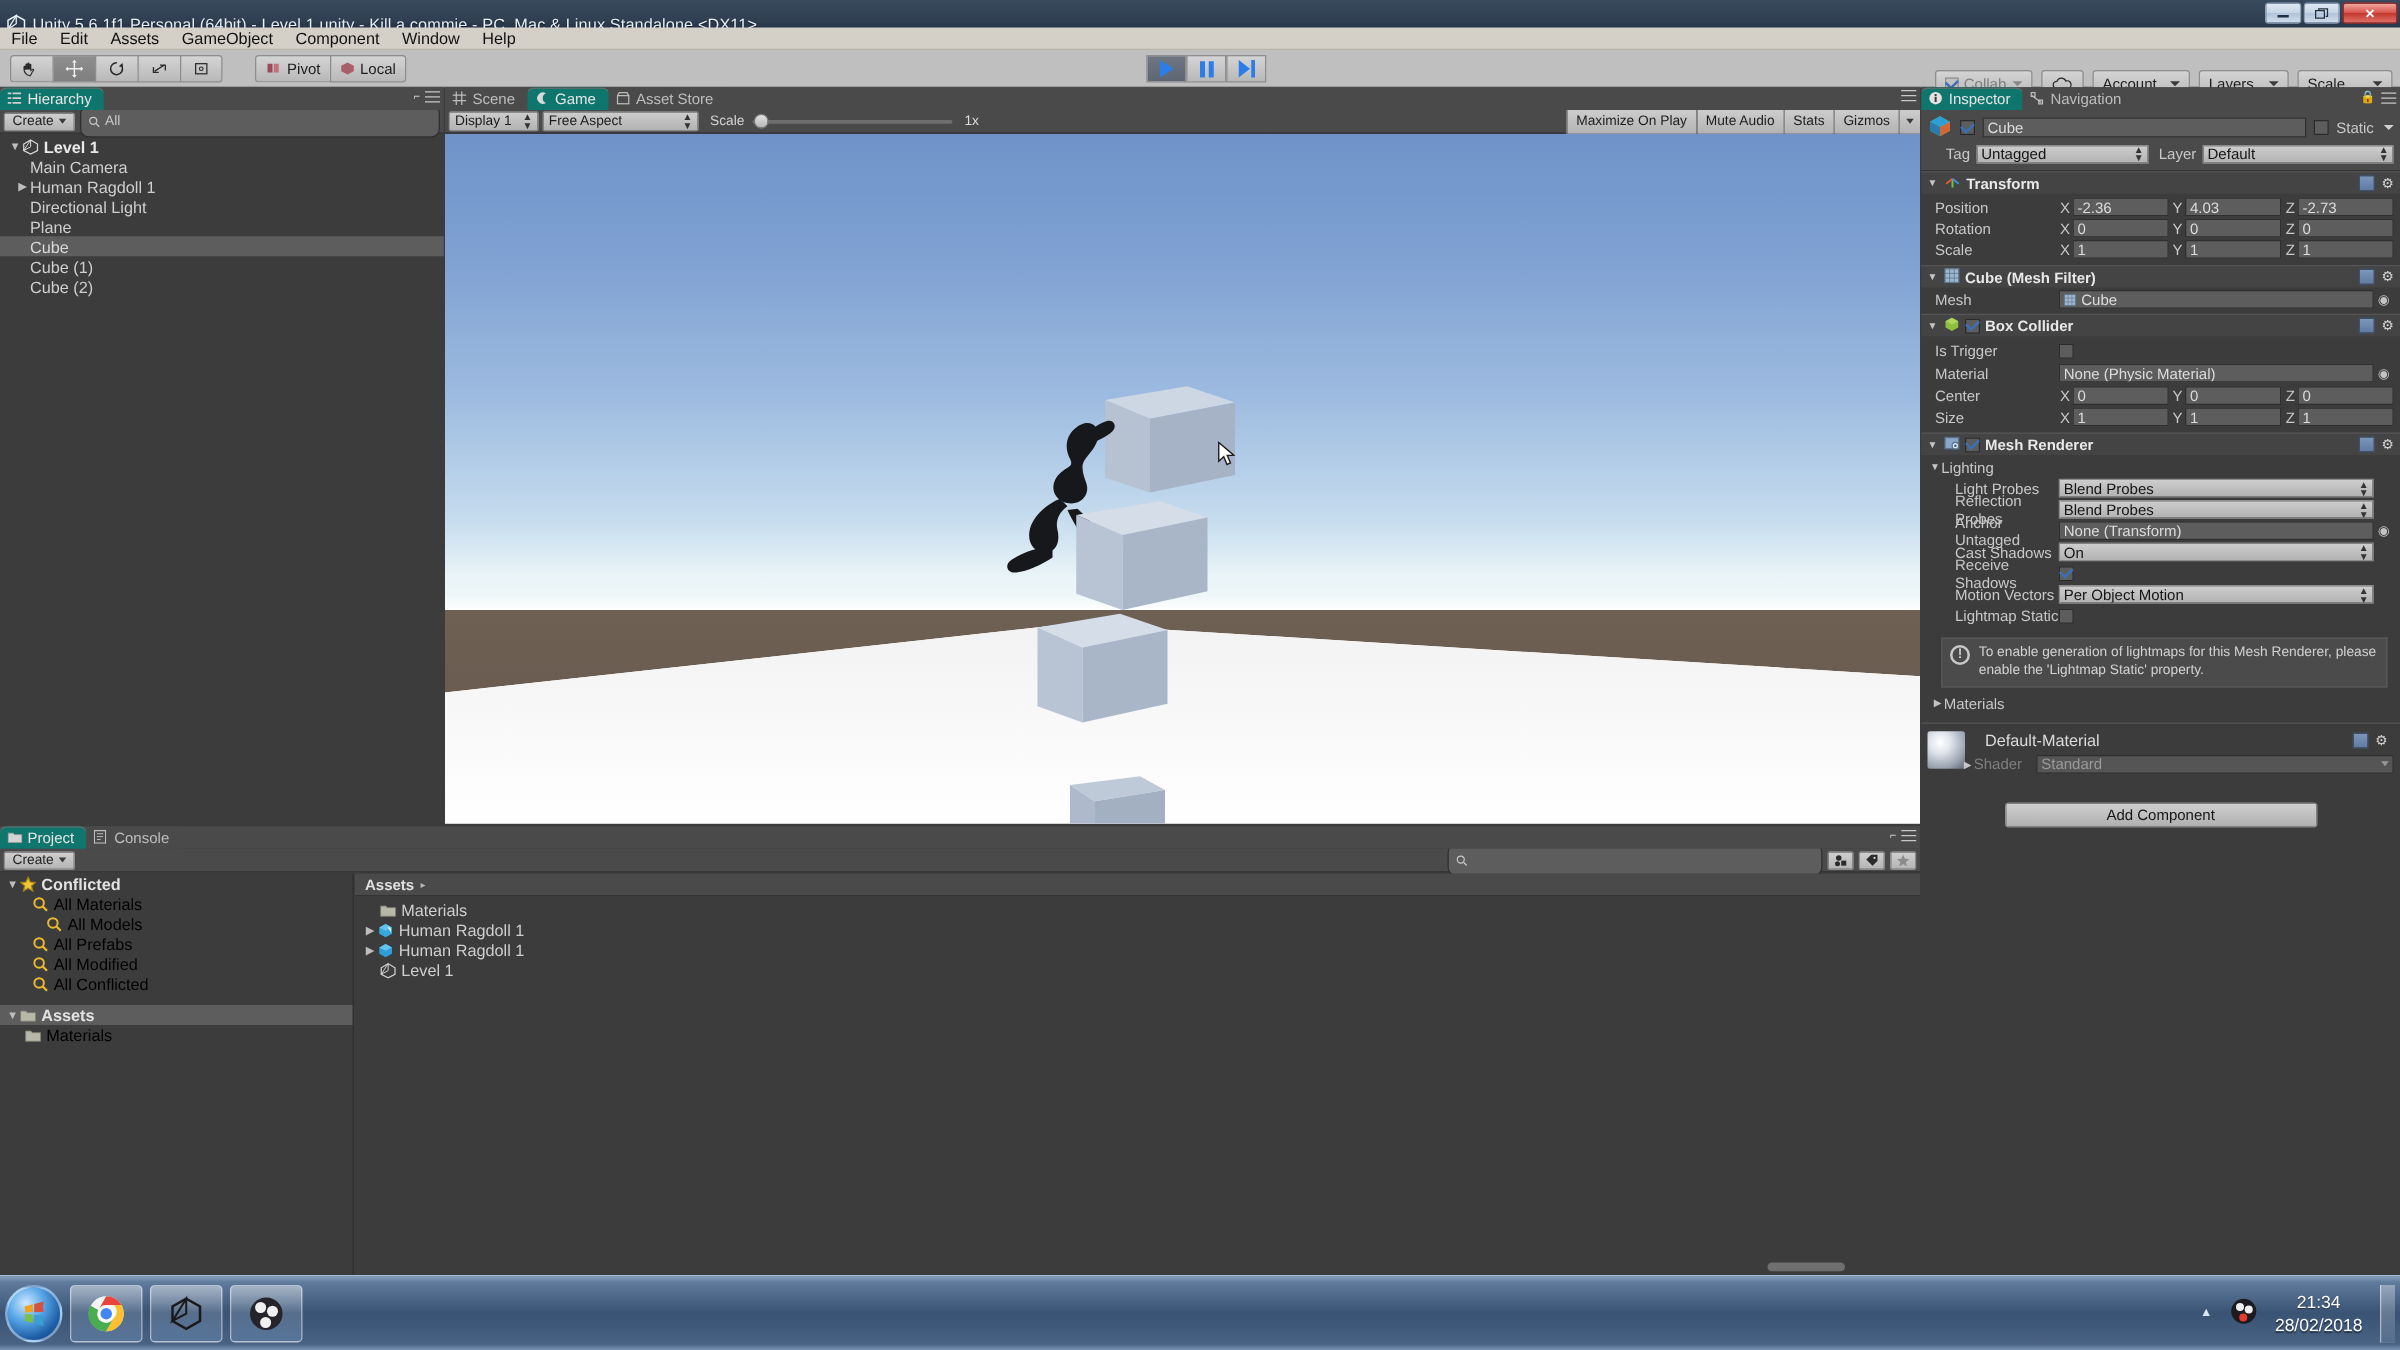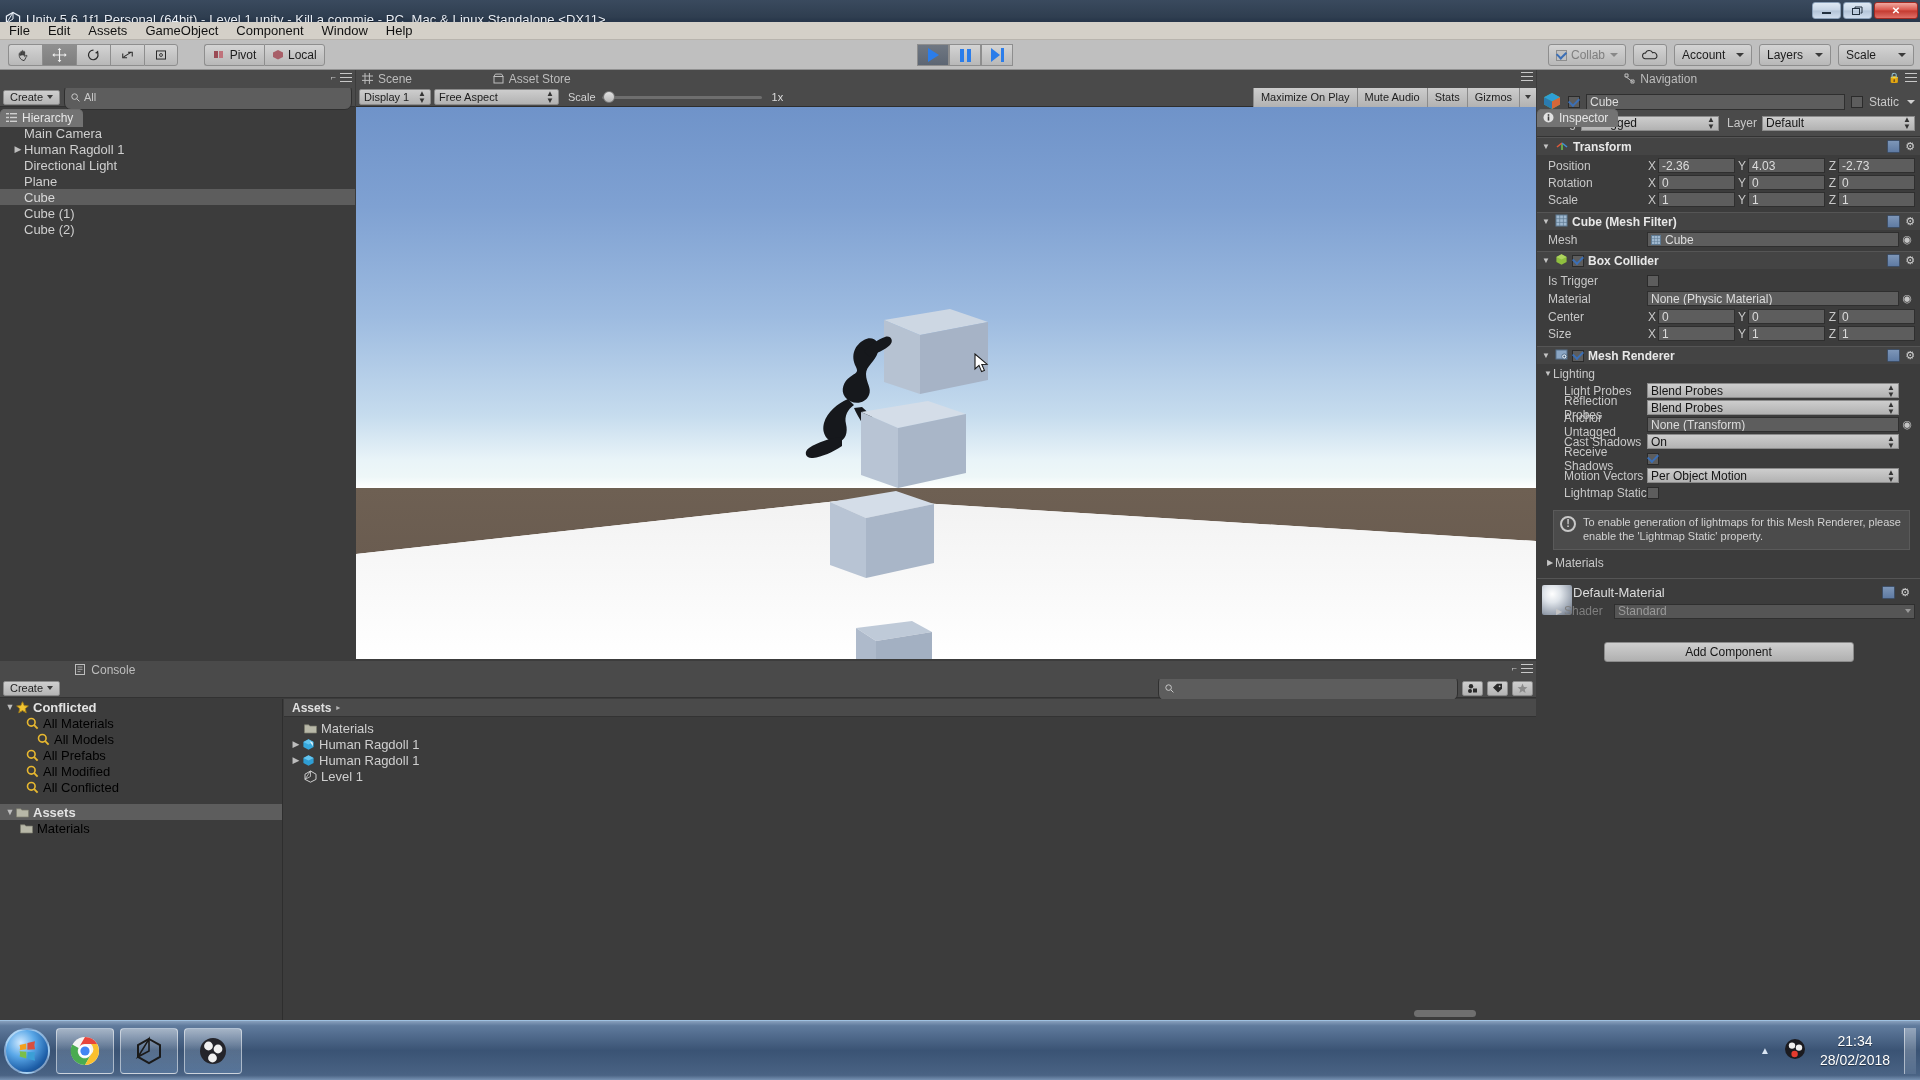--- a/index.html
+++ b/index.html
@@ -75,43 +75,42 @@
   .play-grp .ubtn.active {
     background: linear-gradient(to bottom,#6f7782,#5d6673);
   }
   .tri { width: 0; height: 0; border-left: 11px solid #2b7dea; border-top: 7px solid transparent; border-bottom: 7px solid transparent; }
   .pause { display: flex; gap: 3px; }
   .pause i { width: 4px; height: 13px; background: #2b7dea; display: block; }
   .step { display: flex; align-items: center; gap: 1px; }
   .step .t { width: 0; height: 0; border-left: 9px solid #2b7dea; border-top: 7px solid transparent; border-bottom: 7px solid transparent; }
   .step .b { width: 3px; height: 14px; background: #2b7dea; }
 
-  .right-tools { position: absolute; right: 6px; top: 4px; display: flex; gap: 7px; align-items: center; }
+  .right-tools { position: absolute; right: 6px; top: 16px; display: flex; gap: 7px; align-items: center; }
   .right-tools .ubtn { border-radius: 3px; }
   .disabled { color: #7f7f7f !important; }
   .caret { width: 0; height: 0; border-left: 4px solid transparent; border-right: 4px solid transparent; border-top: 4px solid #3a3a3a; margin-left: 7px; }
 
   
   .editor {
     position: absolute; left: 0; top: 70px; width: 1920px; height: 950px;
     background: #3c3c3c;
   }
 
   
   .panel { position: absolute; background: #3c3c3c; }
   .tabrow { height: 18px; background: #4a4a4a; position: relative; display: flex; }
   .tab {
     height: 18px; padding: 0 10px 0 6px; display: flex; align-items: center; gap: 4px;
     font-size: 12px; color: #bdbdbd; background: #4a4a4a;
   }
   .tab.active {
-    background: #737373; color: #e6e6e6;
+    background: #0f766e; color: #e6e6e6;
     border-radius: 5px 5px 0 0;
     box-shadow: inset 0 1px 0 #6c6c6c;
-    margin-top: 39px;
   }
   .tab .ti { width: 12px; height: 12px; display: inline-block; }
   .subbar { height: 19px; background: #4a4a4a; display: flex; align-items: center; gap: 4px; padding: 0 3px; border-bottom: 1px solid #323232; }
   .minibtn {
     height: 15px; padding: 0 6px; font-size: 11px; color: #1f1f1f;
     background: linear-gradient(to bottom,#cfcfcf,#b4b4b4); border: 1px solid #8b8b8b; border-radius: 2px;
     display: flex; align-items: center; gap: 4px;
   }
   .minicaret { width: 0; height: 0; border-left: 3px solid transparent; border-right: 3px solid transparent; border-top: 4px solid #3a3a3a; }
   .searchfield {
@@ -992,21 +991,21 @@
       <div class="infobox">
         <span class="infoico">!</span>
         <span>To enable generation of lightmaps for this Mesh Renderer, please enable the 'Lightmap Static' property.</span>
       </div>
 
       <div class="row" style="padding-left:8px;height:18px">
         <span class="foldout">▶</span>
         <span class="lbl">Materials</span>
       </div>
 
-      <div style="margin-top:6px;border-top:1px solid #555;padding:6px 5px 4px 5px;display:flex;align-items:flex-start;gap:1px">
+      <div style="margin-top:6px;border-top:1px solid #555;padding:6px 5px 4px 5px;display:flex;align-items:flex-start;gap:16px">
         <span class="matprev"></span>
         <div style="flex:1">
           <div style="display:flex;align-items:center">
             <span style="color:#dcdcdc;font-size:13px">Default-Material</span>
             <span class="comp-tools">
               <span class="bookico"></span>
               <span class="gearico">⚙</span>
             </span>
           </div>
           <div class="row" style="margin-top:3px">

